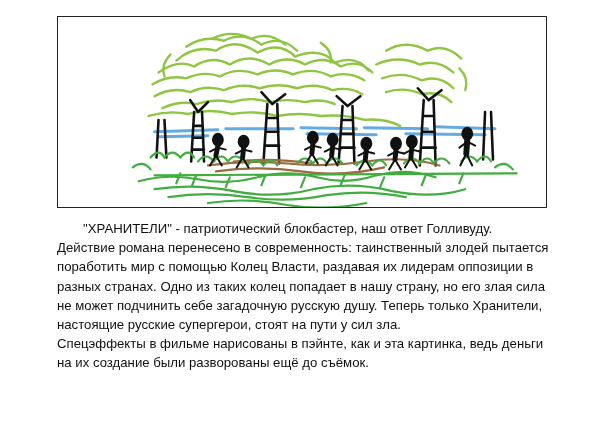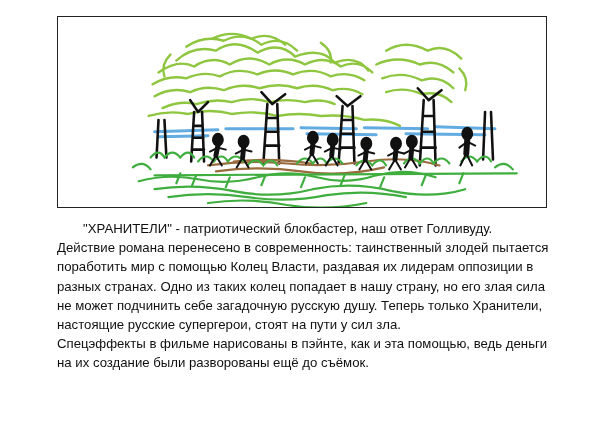--- a/index.html
+++ b/index.html
@@ -191,16 +191,16 @@
           <path d="M412 124 L411 138" stroke-width="6"></path>
           <path d="M411 138 L405 150 M411 138 L417 150"></path>
           <path d="M412 126 L404 132 M412 126 L420 130"></path>
         </g>
       </g>
     </svg>
   </div>
 
   <div id="caption">
     <p class="para-first">"ХРАНИТЕЛИ" - патриотический блокбастер, наш ответ Голливуду. Действие романа перенесено в современность: таинственный злодей пытается поработить мир с помощью Колец Власти, раздавая их лидерам оппозиции в разных странах. Одно из таких колец попадает в нашу страну, но его злая сила не может подчинить себе загадочную русскую душу. Теперь только Хранители, настоящие русские супергерои, стоят на пути у сил зла.</p>
-    <p>Спецэффекты в фильме нарисованы в пэйнте, как и эта помощью, ведь деньги на их создание были разворованы ещё до съёмок.</p>
+    <p>Спецэффекты в фильме нарисованы в пэйнте, как и эта картинка, ведь деньги на их создание были разворованы ещё до съёмок.</p>
   </div>
 
 </div>
 
 </body></html>

